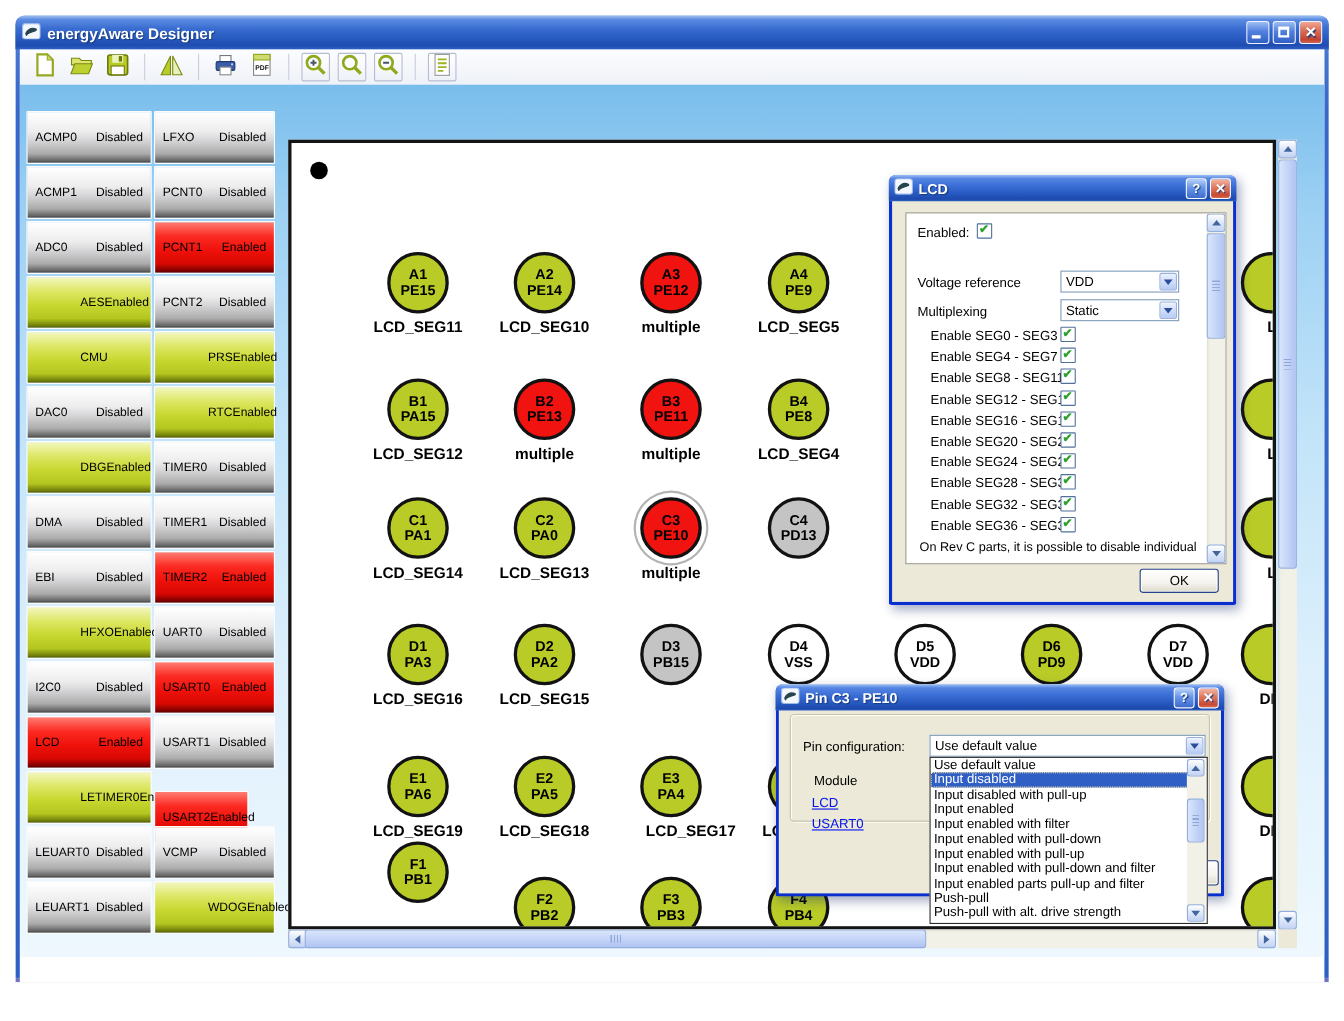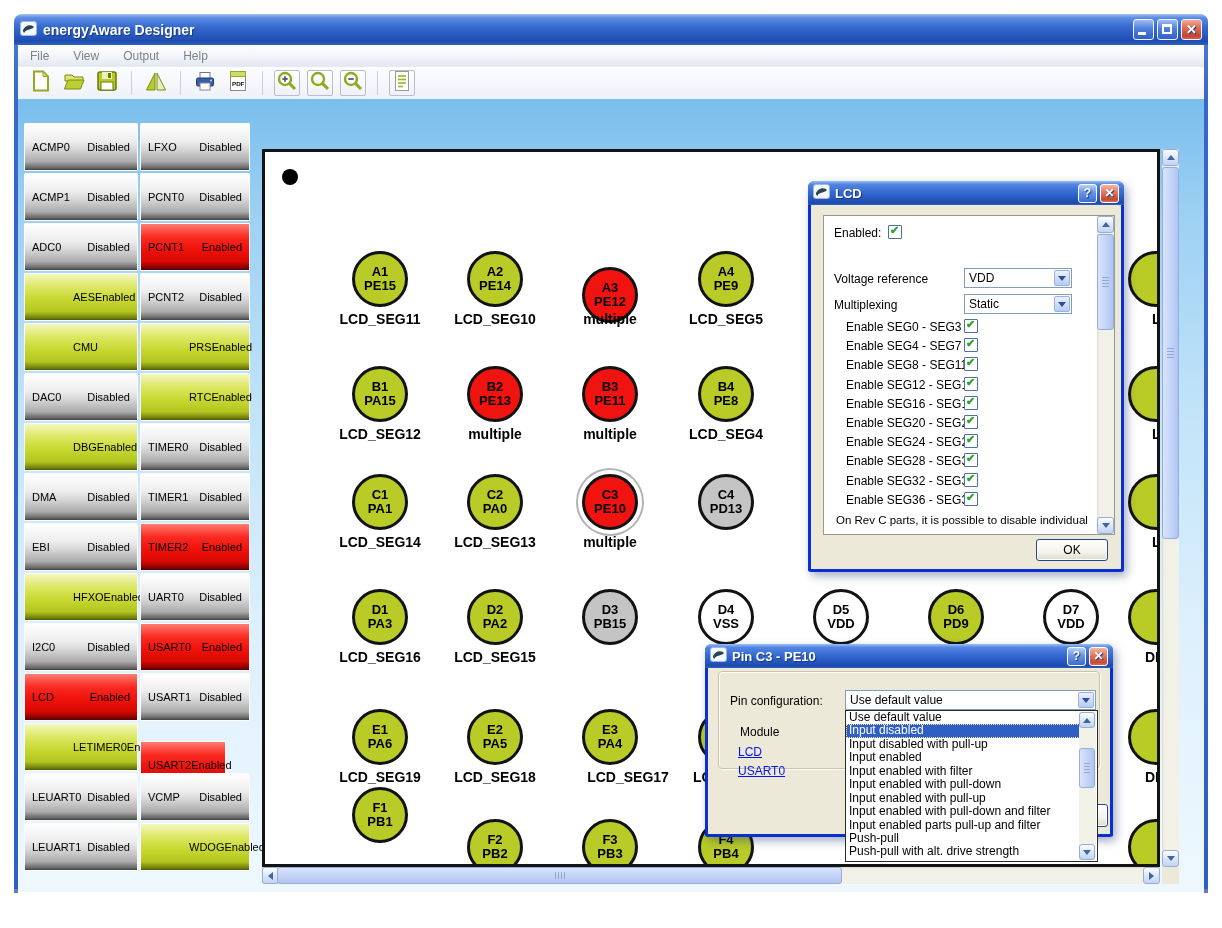--- a/index.html
+++ b/index.html
@@ -125,26 +125,20 @@
           </span>
         <span class="wbtn blue">
             <span class="glyph-max"></span>
           </span>
         <span class="wbtn red">
             <span class="glyph-x">✕</span>
           </span>
       </span>
     </div>
     <div class="win-inner">
-      <div class="menubar" id="menubar">
-          <span class="menu-item">File</span>
-          <span class="menu-item">View</span>
-          <span class="menu-item">Output</span>
-          <span class="menu-item">Help</span>
-        </div>
       <div class="toolbar" id="toolbar">
           <span class="tbtn">
             <span><svg width="22" height="22" viewBox="0 0 22 22">
                 <path d="M4 1.5h9l5 5V20.5H4z" fill="#fff" stroke="#97a822" stroke-width="2"></path>
                 <path d="M13 1.5l5 5h-5z" fill="#cfdb6e" stroke="#97a822"></path>
               </svg></span>
           </span>
           <span class="tbtn">
             <span><svg width="22" height="22" viewBox="0 0 22 22">
                 <path d="M2 5h7l2 2h9v4H2z" fill="#dde56f" stroke="#7a8a10"></path>
@@ -348,21 +342,21 @@
         <div class="pin green" style="left: 87px; top: 99px;">
               <span>A1</span>
               <span>PE15</span>
             </div>
             <div class="pin-label" style="top: 159px; left: 50px;">LCD_SEG11</div>
             <div class="pin green" style="left: 202px; top: 99px;">
               <span>A2</span>
               <span>PE14</span>
             </div>
             <div class="pin-label" style="top: 159px; left: 165px;">LCD_SEG10</div>
-            <div class="pin red" style="left: 317px; top: 115px;">
+            <div class="pin red" style="left: 317px; top: 99px;">
               <span>A3</span>
               <span>PE12</span>
             </div>
             <div class="pin-label" style="top: 159px; left: 280px;">multiple</div>
             <div class="pin green" style="left: 433px; top: 99px;">
               <span>A4</span>
               <span>PE9</span>
             </div>
             <div class="pin-label" style="top: 159px; left: 396px;">LCD_SEG5</div>
             <div class="pin green" style="left: 863px; top: 99px;"></div>

